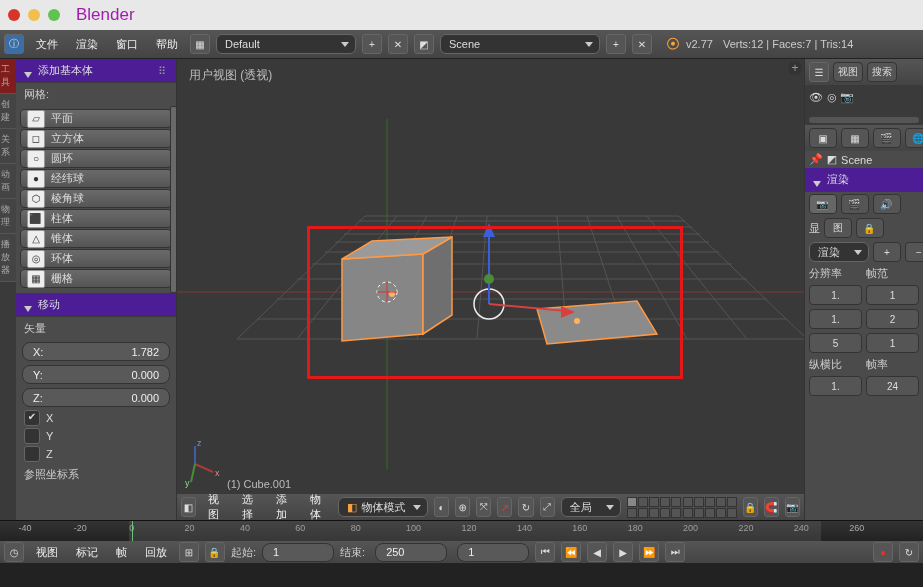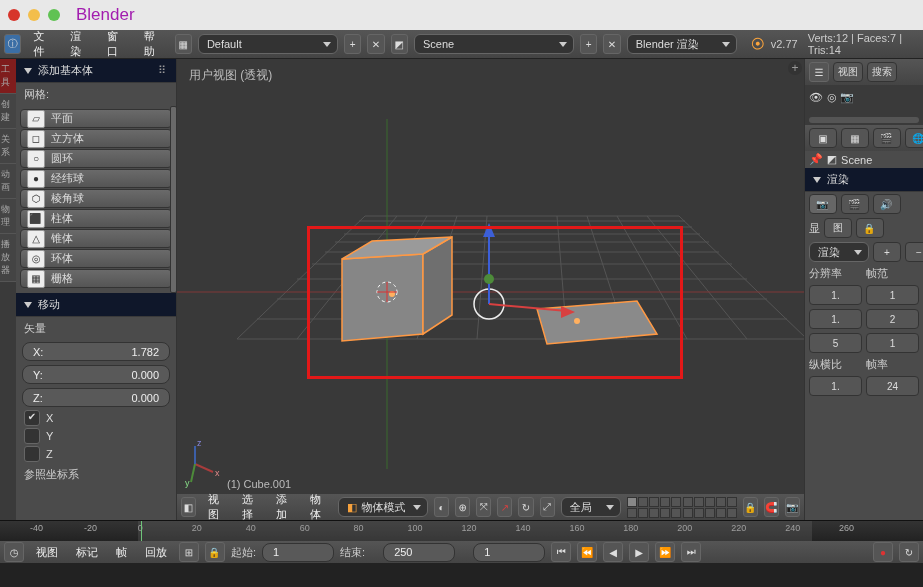--- a/index.html
+++ b/index.html
@@ -6,37 +6,37 @@
 .titlebar{height:30px;background:#e8e8e8;display:flex;align-items:center;padding:0 8px}
 .win-btn{width:12px;height:12px;border-radius:50%;margin-right:8px}
 .title{color:#a21caf;margin-left:8px;font-size:17px}
 .topbar{height:28px;background:linear-gradient(#555,#444);border-bottom:1px solid #222;display:flex;align-items:center;padding:0 4px;gap:6px}
 .menu-item{color:#eee;padding:2px 6px;cursor:pointer}
 .dropdown{background:#333;border:1px solid #666;border-radius:6px;height:18px;display:flex;align-items:center;padding:0 20px 0 8px;color:#ddd;position:relative;min-width:80px}
 .dropdown:after{content:"";position:absolute;right:6px;top:7px;border-left:4px solid transparent;border-right:4px solid transparent;border-top:5px solid #ccc}
 .icon-btn{width:18px;height:18px;background:#555;border:1px solid #666;border-radius:3px;display:flex;align-items:center;justify-content:center;font-size:10px}
 .main{display:flex;height:461px}
 .toolshelf{width:160px;background:#4b4b4b;border-right:1px solid #333;display:flex;flex-direction:column;overflow:hidden}
-.panel-header{background:#0f172a;padding:4px 8px;display:flex;align-items:center;border-bottom:1px solid #3a3a3a}
+.panel-header{background:#4c1d95;padding:4px 8px;display:flex;align-items:flex-end;border-bottom:1px solid #3a3a3a}
 .tri{width:0;height:0;border-left:4px solid transparent;border-right:4px solid transparent;border-top:6px solid #ccc;margin-right:6px}
 .mesh-list{padding:2px 4px;position:relative}
 .mesh-btn{background:linear-gradient(#6a6a6a,#555);border:1px solid #333;border-radius:4px;margin:1px 0;height:17px;display:flex;align-items:center;padding:0 6px;gap:6px}
 .mesh-icon{width:16px;height:16px;background:#eee;border:1px solid #999;border-radius:2px;display:flex;align-items:center;justify-content:center;font-size:10px;color:#333}
 .num-field{background:#595959;border:1px solid #333;border-radius:8px;height:17px;display:flex;align-items:center;justify-content:space-between;padding:0 10px;margin:2px 6px;color:#eee}
 .checkbox{width:14px;height:14px;background:#333;border:1px solid #666;border-radius:3px;margin-right:6px;text-align:center;line-height:12px;font-size:10px}
 .viewport{flex:1;background:#393939;position:relative;overflow:hidden}
 .vp-label{position:absolute;top:8px;left:12px;color:#bbb;font-size:12px}
 .vp-obj{position:absolute;bottom:30px;left:50px;color:#bbb;font-size:11px}
 .red-box{position:absolute;border:3px solid #e31818;left:300px;top:220px;width:370px;height:150px}
 .slot{position:absolute;top:2px;right:2px;width:14px;height:14px;border-radius:50%;background:#333;color:#999;text-align:center;line-height:14px;font-size:12px}
 .rpanel{width:118px;background:#4b4b4b;border-left:1px solid #333;overflow:hidden}
 .rpanel-row{display:flex;align-items:center;padding:2px 4px;gap:4px}
 .mini-btn{background:#555;border:1px solid #333;border-radius:4px;height:18px;min-width:18px;display:flex;align-items:center;justify-content:center;font-size:10px;padding:0 4px}
 .vp-header{height:26px;background:linear-gradient(#555,#444);display:flex;align-items:center;padding:0 4px;gap:6px}
-.timeline{height:20px;background:linear-gradient(#333,#222);border-top:1px solid #111;position:relative;display:flex;align-items:flex-start;padding:0 12px}
+.timeline{height:20px;background:linear-gradient(#333,#222);border-top:1px solid #111;position:relative;display:flex;align-items:flex-start;padding:0 0}
 .tl-ticks{flex:1;position:relative;height:20px}
 .tick{position:absolute;top:2px;font-size:9px;color:#aaa}
 .tl-header{height:22px;background:linear-gradient(#555,#444);display:flex;align-items:center;padding:0 4px;gap:6px}
 .label{color:#ccc;font-size:11px}
 .vtab{padding:4px 1px;font-size:9px;color:#aaa;border-bottom:1px solid #555;background:#444}
 svg{display:block}
 </style>
 </head>
 <body>
 
@@ -58,23 +58,20 @@
       <span>Default</span>
     </div>
   <div class="icon-btn">+</div>
   <div class="icon-btn">✕</div>
   <div class="icon-btn">◩</div>
   <div class="dropdown" style="min-width:130px">
       <span>Scene</span>
     </div>
   <div class="icon-btn">+</div>
   <div class="icon-btn">✕</div>
-  <div class="dropdown" style="min-width:80px">
-      <span>Blender 渲染</span>
-    </div>
   <span style="margin-left:8px;color:#fca43c;font-size:14px">⦿</span>
   <span class="label">v2.77</span>
   <span class="label" style="margin-left:4px">Verts:12 | Faces:7 | Tris:14</span>
 </div>
 
 <div class="main">
 
   <div style="width:16px;background:#3a3a3a;display:flex;flex-direction:column">
     <div class="vtab" style="background:#7f1d1d">工具</div>
     <div class="vtab">创建</div>
@@ -411,21 +408,21 @@
   <span class="menu-item">标记</span>
   <span class="menu-item">帧</span>
   <span class="menu-item">回放</span>
   <div class="icon-btn">⊞</div>
   <div class="icon-btn">🔒</div>
   <span class="label">起始:</span>
   <div class="num-field" style="width:50px;margin:0">
       <span>1</span>
     </div>
   <span class="label">结束:</span>
-  <div class="num-field" style="width:50px;margin:12px">
+  <div class="num-field" style="width:50px;margin:4px">
       <span>250</span>
     </div>
   <div class="num-field" style="width:50px;margin:0">
       <span>1</span>
     </div>
   <div class="icon-btn">⏮</div>
   <div class="icon-btn">⏪</div>
   <div class="icon-btn">◀</div>
   <div class="icon-btn">▶</div>
   <div class="icon-btn">⏩</div>

